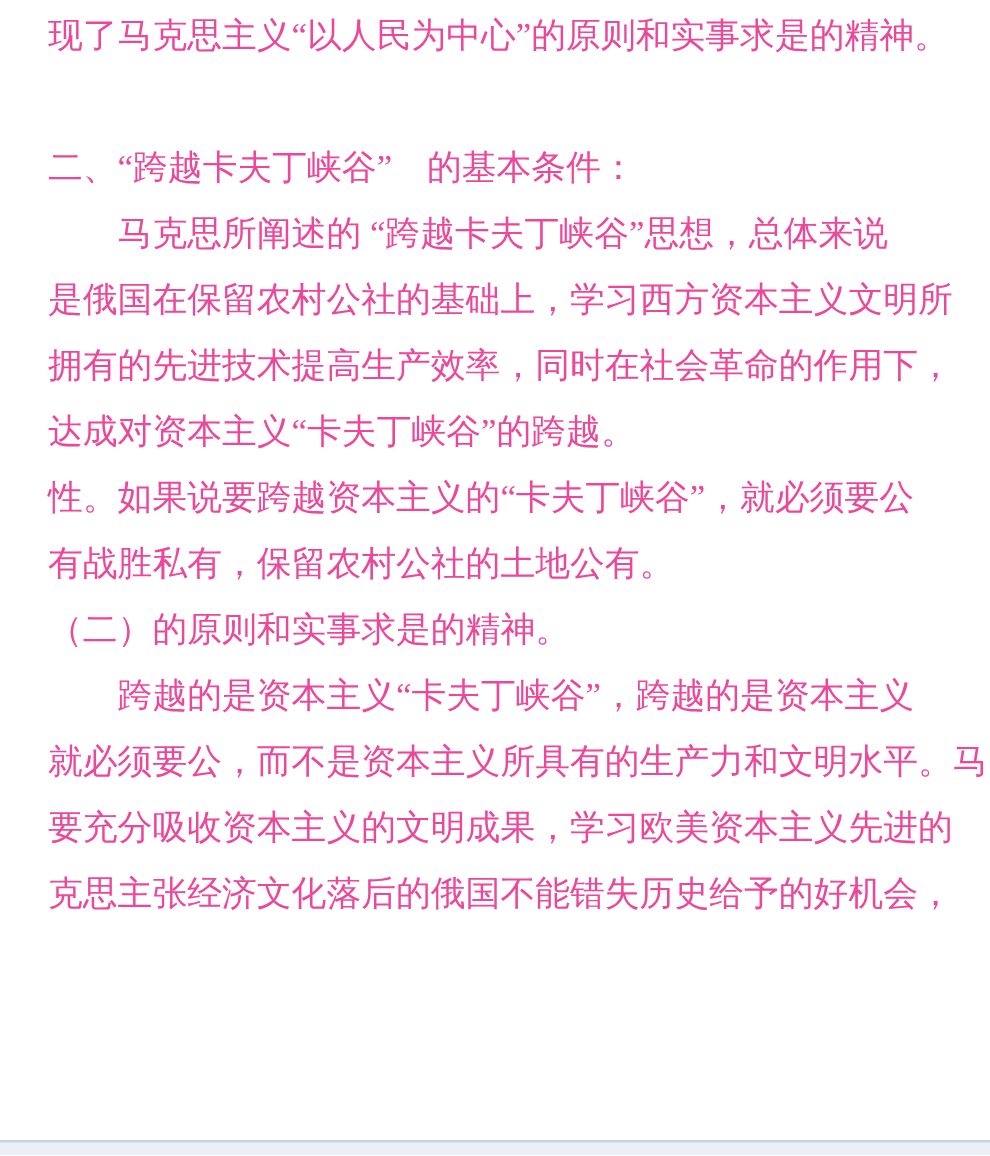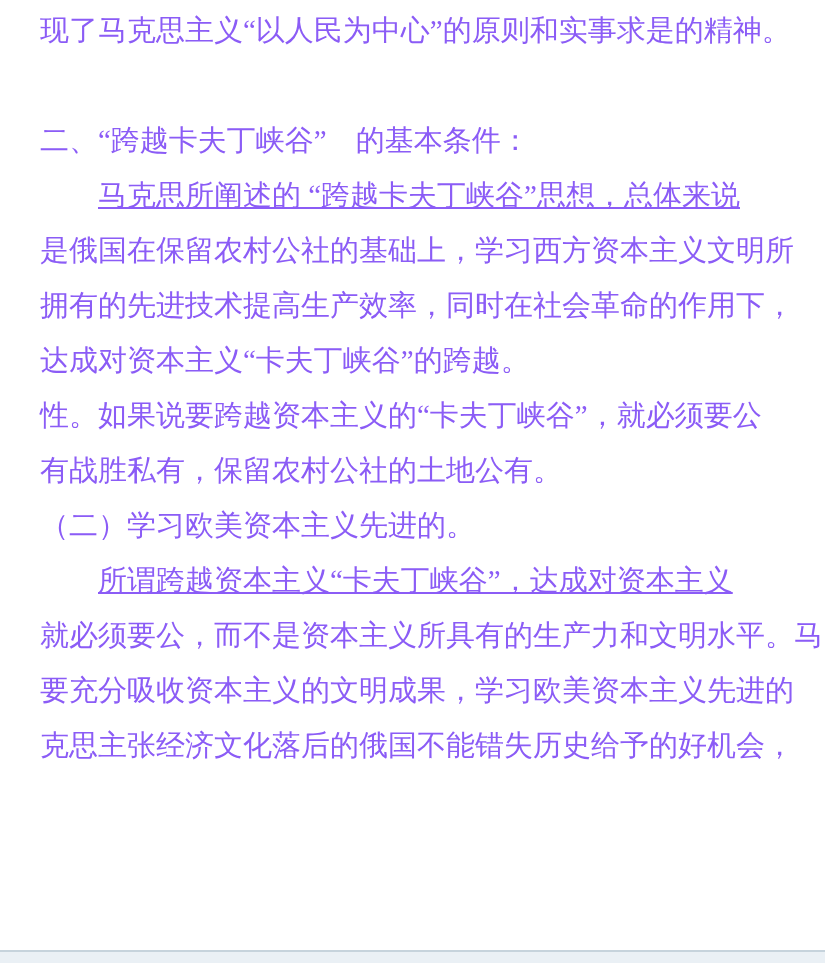--- a/index.html
+++ b/index.html
@@ -18,29 +18,28 @@
     position: absolute;
     top: 3px;
     left: 40px;
     right: 31px;
   }
   .text-line {
     height: 55px;
     line-height: 55px;
     font-size: 29px;
     letter-spacing: 0;
-    color: #8b5cf6;
+    color: #ec4899;
     font-family: "Liberation Serif", "DejaVu Serif", serif;
     font-weight: 400;
     white-space: pre;
     overflow: visible;
   }
   .text-line.indent {
     padding-left: 58px;
-    text-decoration: underline;
   }
   .page-bottom-edge {
     position: absolute;
     left: 0;
     right: 0;
     bottom: 0;
     height: 11px;
     background: #eaf0f5;
     border-top: 2px solid #c6d3dc;
   }
@@ -52,20 +51,20 @@
   <div class="doc-body">
       <div class="text-line">现了马克思主义“以人民为中心”的原则和实事求是的精神。</div>
       <div class="text-line"></div>
       <div class="text-line">二、“跨越卡夫丁峡谷”　的基本条件：</div>
       <div class="text-line indent">马克思所阐述的 “跨越卡夫丁峡谷”思想，总体来说</div>
       <div class="text-line">是俄国在保留农村公社的基础上，学习西方资本主义文明所</div>
       <div class="text-line">拥有的先进技术提高生产效率，同时在社会革命的作用下，</div>
       <div class="text-line">达成对资本主义“卡夫丁峡谷”的跨越。</div>
       <div class="text-line">性。如果说要跨越资本主义的“卡夫丁峡谷”，就必须要公</div>
       <div class="text-line">有战胜私有，保留农村公社的土地公有。</div>
-      <div class="text-line">（二）学习欧美资本主义先进的。</div>
-      <div class="text-line indent">所谓跨越资本主义“卡夫丁峡谷”，达成对资本主义</div>
+      <div class="text-line">（二）的原则和实事求是的精神。</div>
+      <div class="text-line indent">跨越的是资本主义“卡夫丁峡谷”，跨越的是资本主义</div>
       <div class="text-line">就必须要公，而不是资本主义所具有的生产力和文明水平。马</div>
       <div class="text-line">要充分吸收资本主义的文明成果，学习欧美资本主义先进的</div>
       <div class="text-line">克思主张经济文化落后的俄国不能错失历史给予的好机会，</div>
     </div>
   <div class="page-bottom-edge"></div>
 </div>
 
 </body></html>

